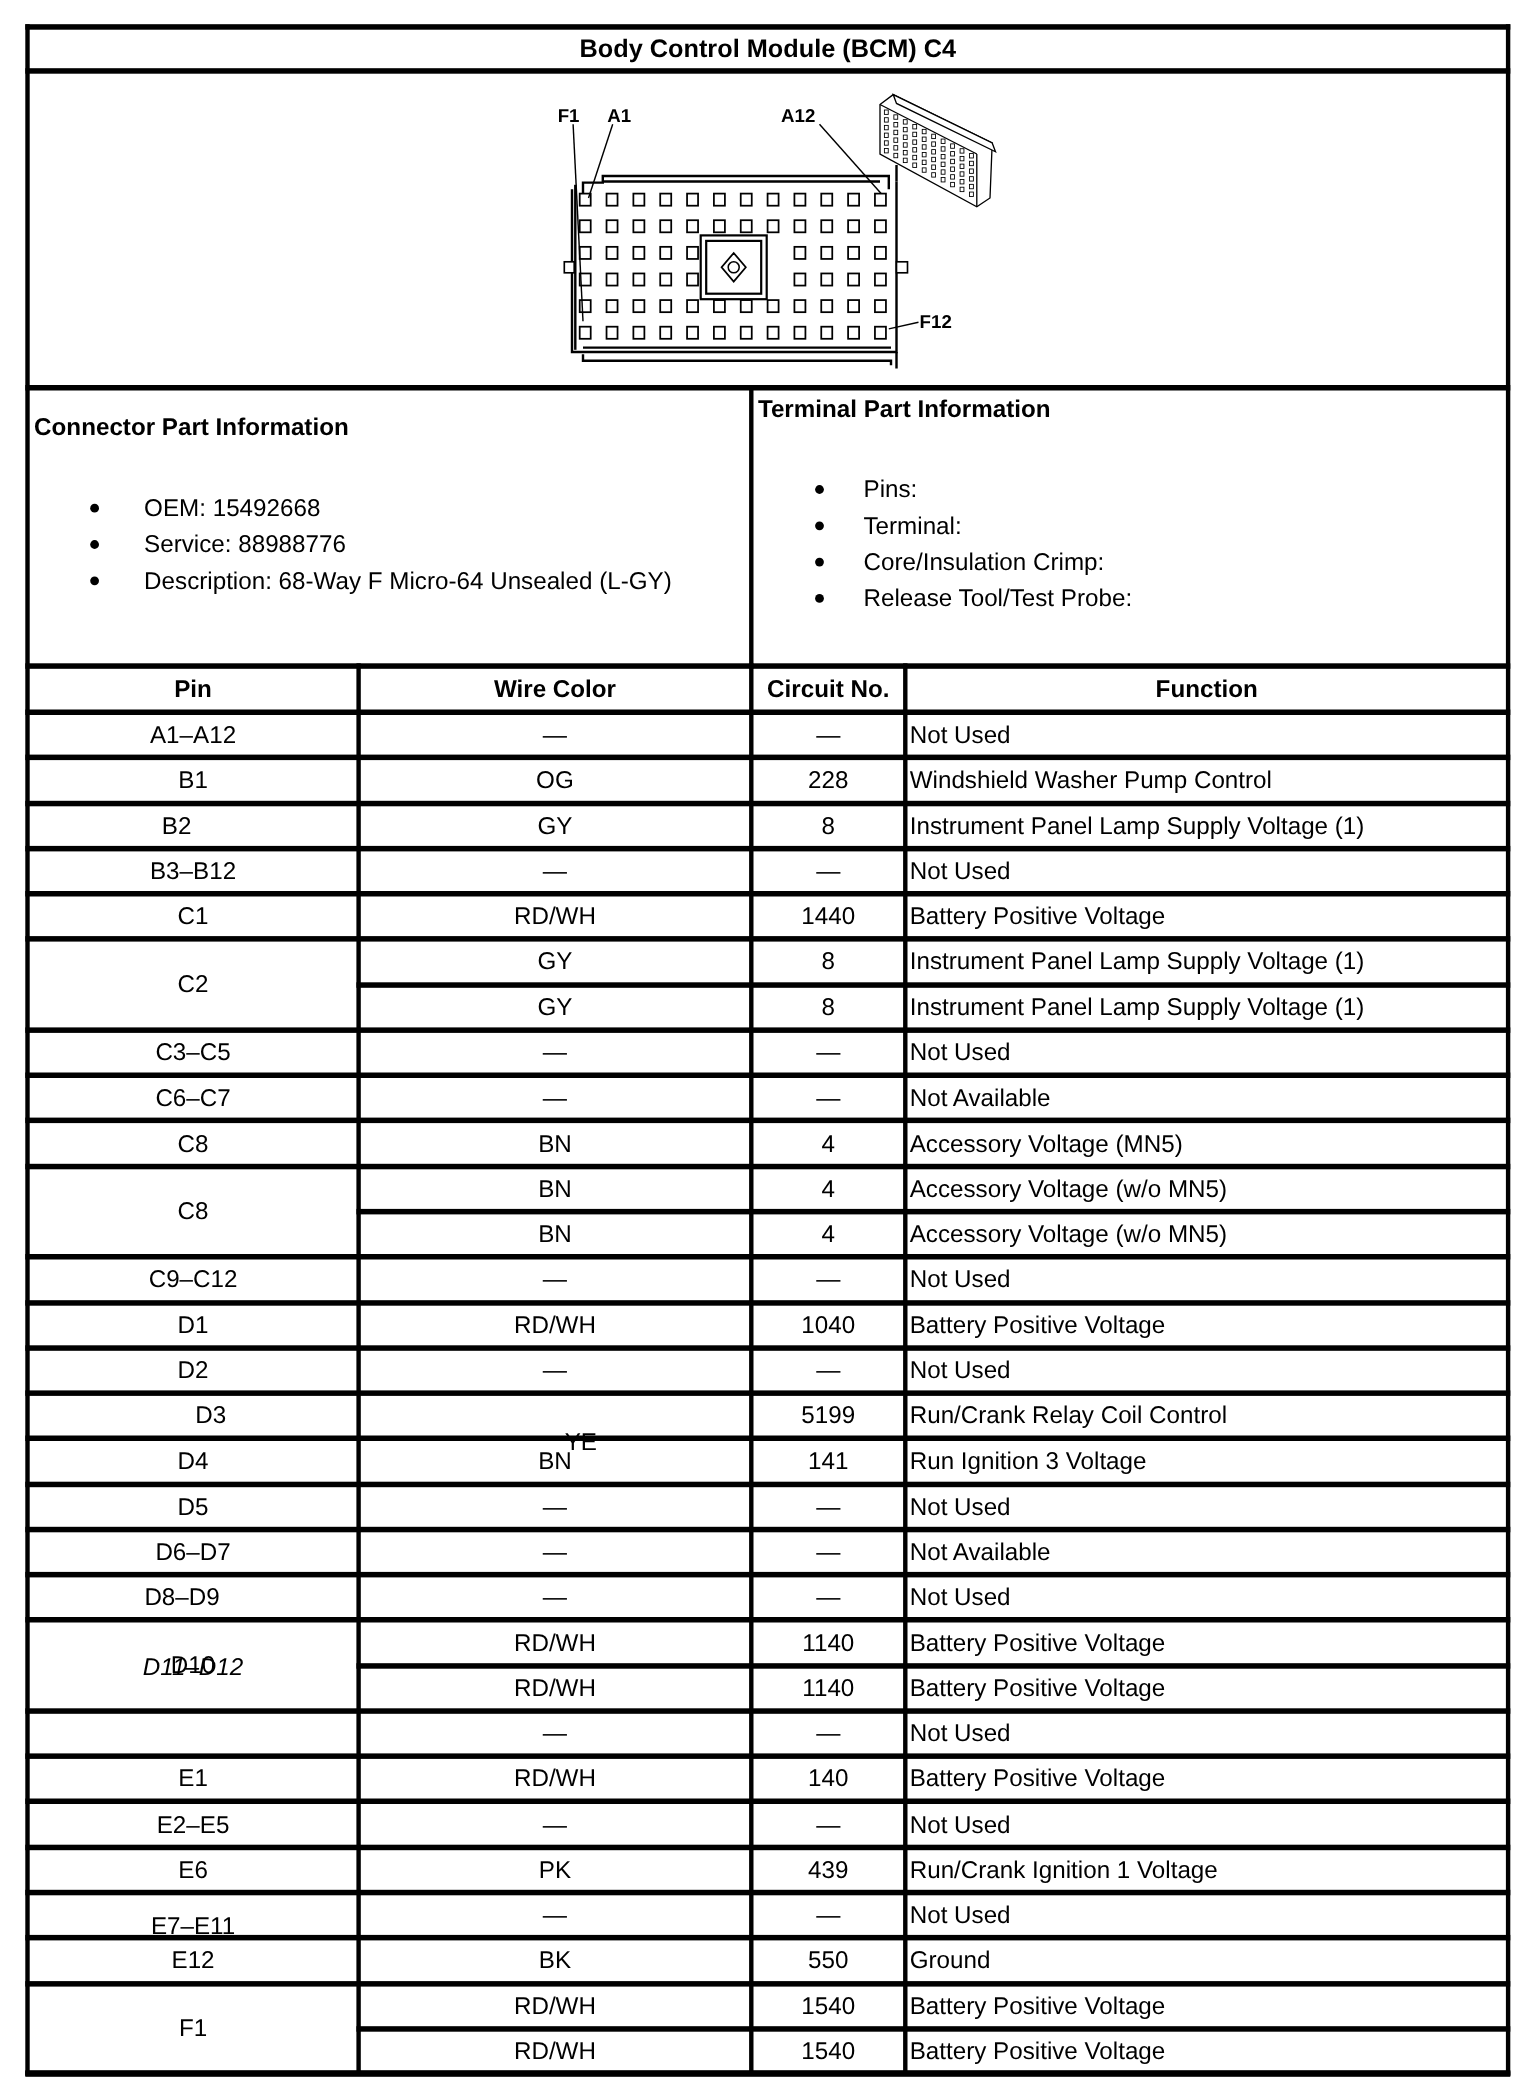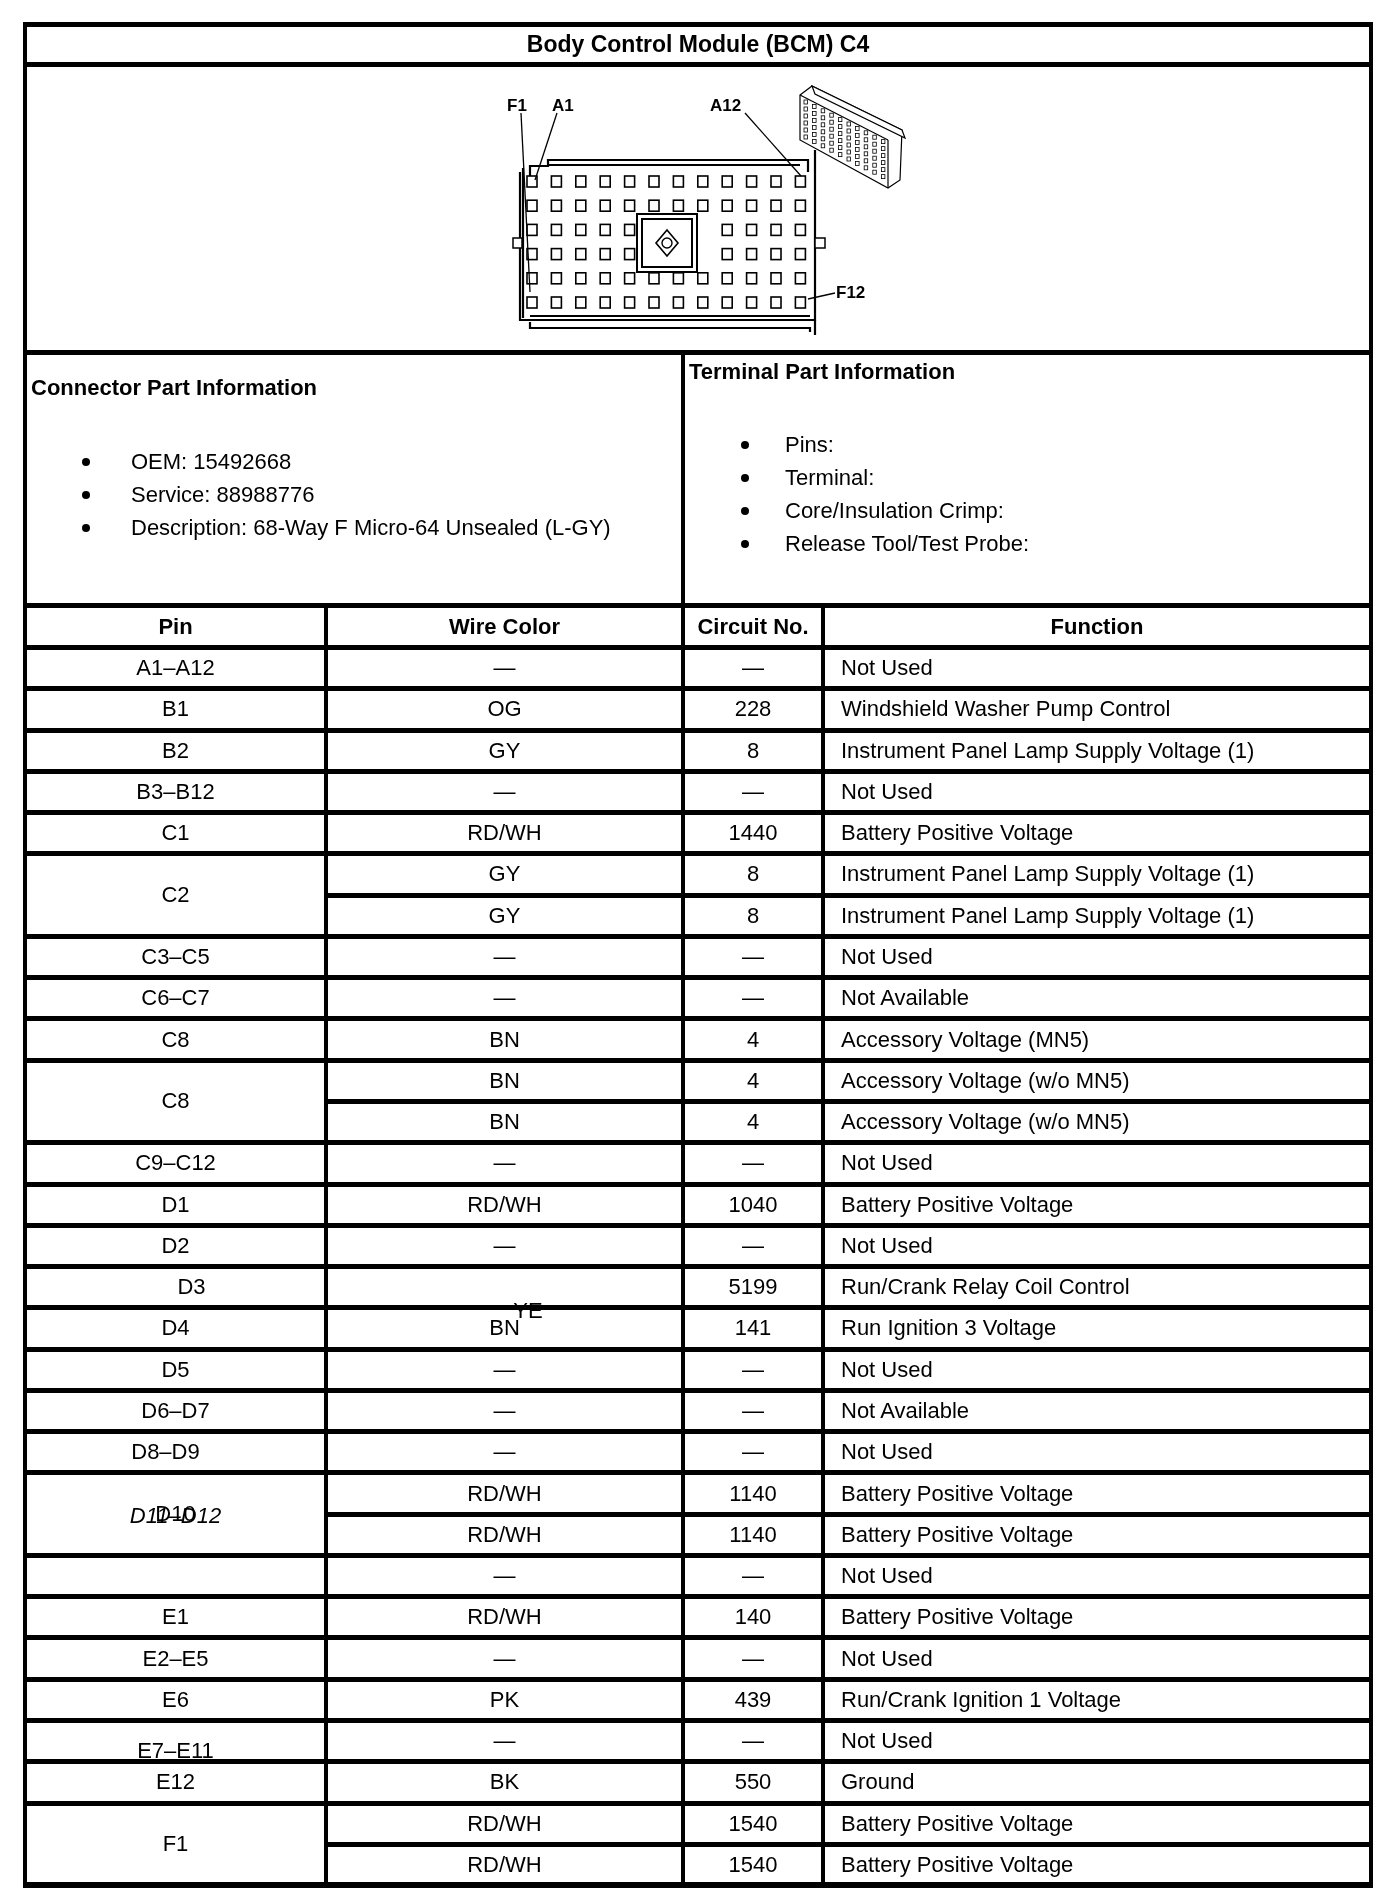--- a/index.html
+++ b/index.html
@@ -8,21 +8,21 @@
   .hline { position: absolute; background: #000; height: 5px; }
   .vline { position: absolute; background: #000; width: 4px; }
   .title { position: absolute; left: 27px; top: 27px; width: 1342px; height: 35px;
            text-align: center; font-weight: bold; font-size: 23px; line-height: 35px; }
   .sec-head { position: absolute; font-weight: bold; font-size: 22px; white-space: nowrap; }
   .bullets { position: absolute; margin: 0; padding: 0; list-style: none; font-size: 22px; }
   .bullets li { position: relative; height: 33px; line-height: 33px; white-space: nowrap; }
   .bullets li .dot { position: absolute; width: 8px; height: 8px; border-radius: 50%; background: #000; top: 13px; }
   .cell { position: absolute; font-size: 22px; white-space: nowrap; display: flex; align-items: center; box-sizing: border-box; }
   .cell.center { justify-content: center; }
-  .cell.left { justify-content: flex-start; padding-left: 16px; }
+  .cell.left { justify-content: flex-start; padding-left: 2px; }
   .hdr { font-weight: bold; }
   .diagram { position: absolute; left: 490px; top: 80px; width: 440px; height: 260px; }
   .diagram svg { width: 100%; height: 100%; }
   .lbl { font-family: "Liberation Sans", sans-serif; font-weight: bold; font-size: 17px; }
 </style>
 </head>
 <body>
 
 <div class="hline" style="left:23px; top:22px; width:1350px;"></div>
 <div class="hline" style="left:23px; top:1882px; width:1350px;"></div>
@@ -259,21 +259,21 @@
     <div class="cell center" style="left: 27px; top: 650px; width: 297px; height: 36.27px;">A1–A12</div>
     <div class="cell center" style="left: 328px; top: 650px; width: 353px; height: 36.27px;">—</div>
     <div class="cell center" style="left: 685px; top: 650px; width: 136px; height: 36.27px;">—</div>
     <div class="cell left" style="left: 825px; top: 650px; width: 544px; height: 36.27px;">Not Used</div>
     <div class="hline" style="left: 23px; top: 686px; width: 1350px;"></div>
     <div class="cell center" style="left: 27px; top: 691.27px; width: 297px; height: 36.27px;">B1</div>
     <div class="cell center" style="left: 328px; top: 691.27px; width: 353px; height: 36.27px;">OG</div>
     <div class="cell center" style="left: 685px; top: 691.27px; width: 136px; height: 36.27px;">228</div>
     <div class="cell left" style="left: 825px; top: 691.27px; width: 544px; height: 36.27px;">Windshield Washer Pump Control</div>
     <div class="hline" style="left: 23px; top: 728px; width: 1350px;"></div>
-    <div class="cell center" style="left: 27px; top: 732.54px; width: 297px; height: 36.27px;">B2</div>
+    <div class="cell center" style="left: 12px; top: 732.54px; width: 297px; height: 36.27px;">B2</div>
     <div class="cell center" style="left: 328px; top: 732.54px; width: 353px; height: 36.27px;">GY</div>
     <div class="cell center" style="left: 685px; top: 732.54px; width: 136px; height: 36.27px;">8</div>
     <div class="cell left" style="left: 825px; top: 732.54px; width: 544px; height: 36.27px;">Instrument Panel Lamp Supply Voltage (1)</div>
     <div class="hline" style="left: 23px; top: 769px; width: 1350px;"></div>
     <div class="cell center" style="left: 27px; top: 773.81px; width: 297px; height: 36.27px;">B3–B12</div>
     <div class="cell center" style="left: 328px; top: 773.81px; width: 353px; height: 36.27px;">—</div>
     <div class="cell center" style="left: 685px; top: 773.81px; width: 136px; height: 36.27px;">—</div>
     <div class="cell left" style="left: 825px; top: 773.81px; width: 544px; height: 36.27px;">Not Used</div>
     <div class="hline" style="left: 23px; top: 810px; width: 1350px;"></div>
     <div class="cell center" style="left: 27px; top: 815.08px; width: 297px; height: 36.27px;">C1</div>

